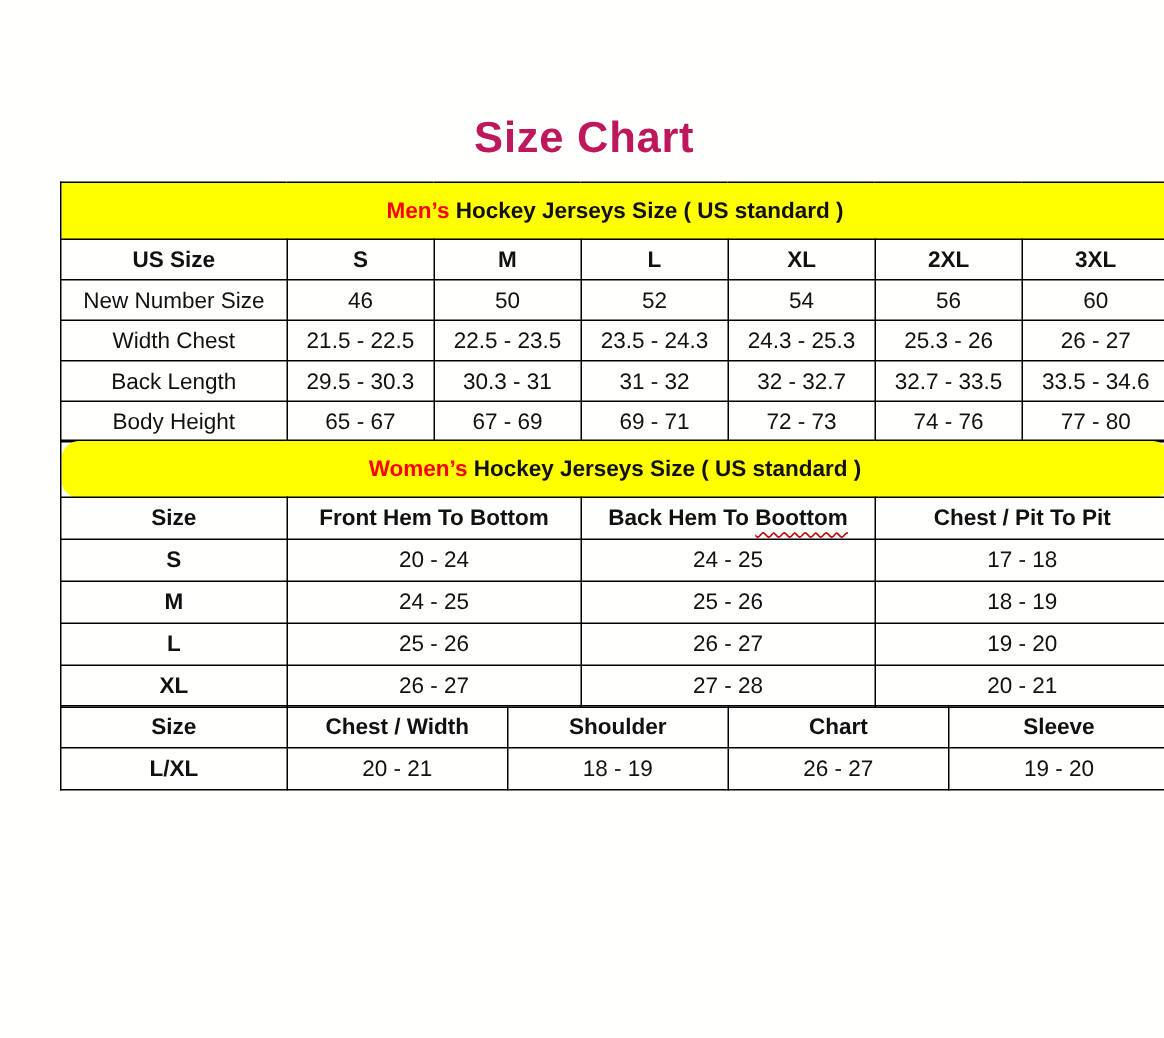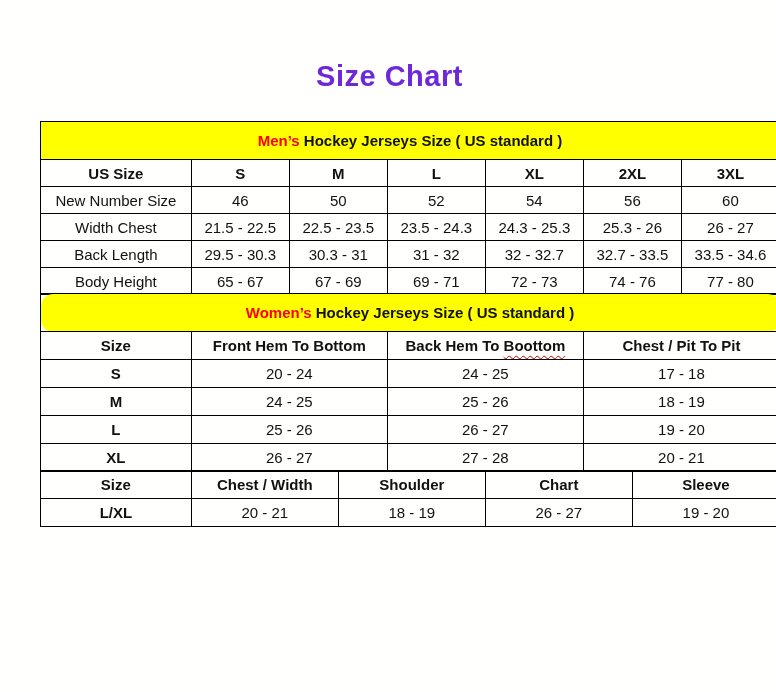--- a/index.html
+++ b/index.html
@@ -1,21 +1,21 @@
 <!DOCTYPE html>
 <html><head>
 <meta charset="utf-8">
 <style>
   * { margin:0; padding:0; box-sizing:border-box; }
   html,body { width:776px; height:692px; background:#fffffe; }
   body { font-family:"Liberation Sans", sans-serif; color:#111; position:relative; overflow:hidden; }
 
   .page-title {
-    position:absolute; top:60px; left:40px; width:699px;
-    text-align:center; font-size:29px; font-weight:bold; color:#6d28d9;
+    position:absolute; top:76px; left:40px; width:699px;
+    text-align:center; font-size:29px; font-weight:bold; color:#be185d;
     letter-spacing:0.5px;
   }
 
   .chart-wrap { position:absolute; top:121px; left:40px; width:699px; }
 
   table.section {
     border-collapse:collapse; table-layout:fixed; width:740px;
   }
   table.section + table.section { margin-top:-2px; }
 

